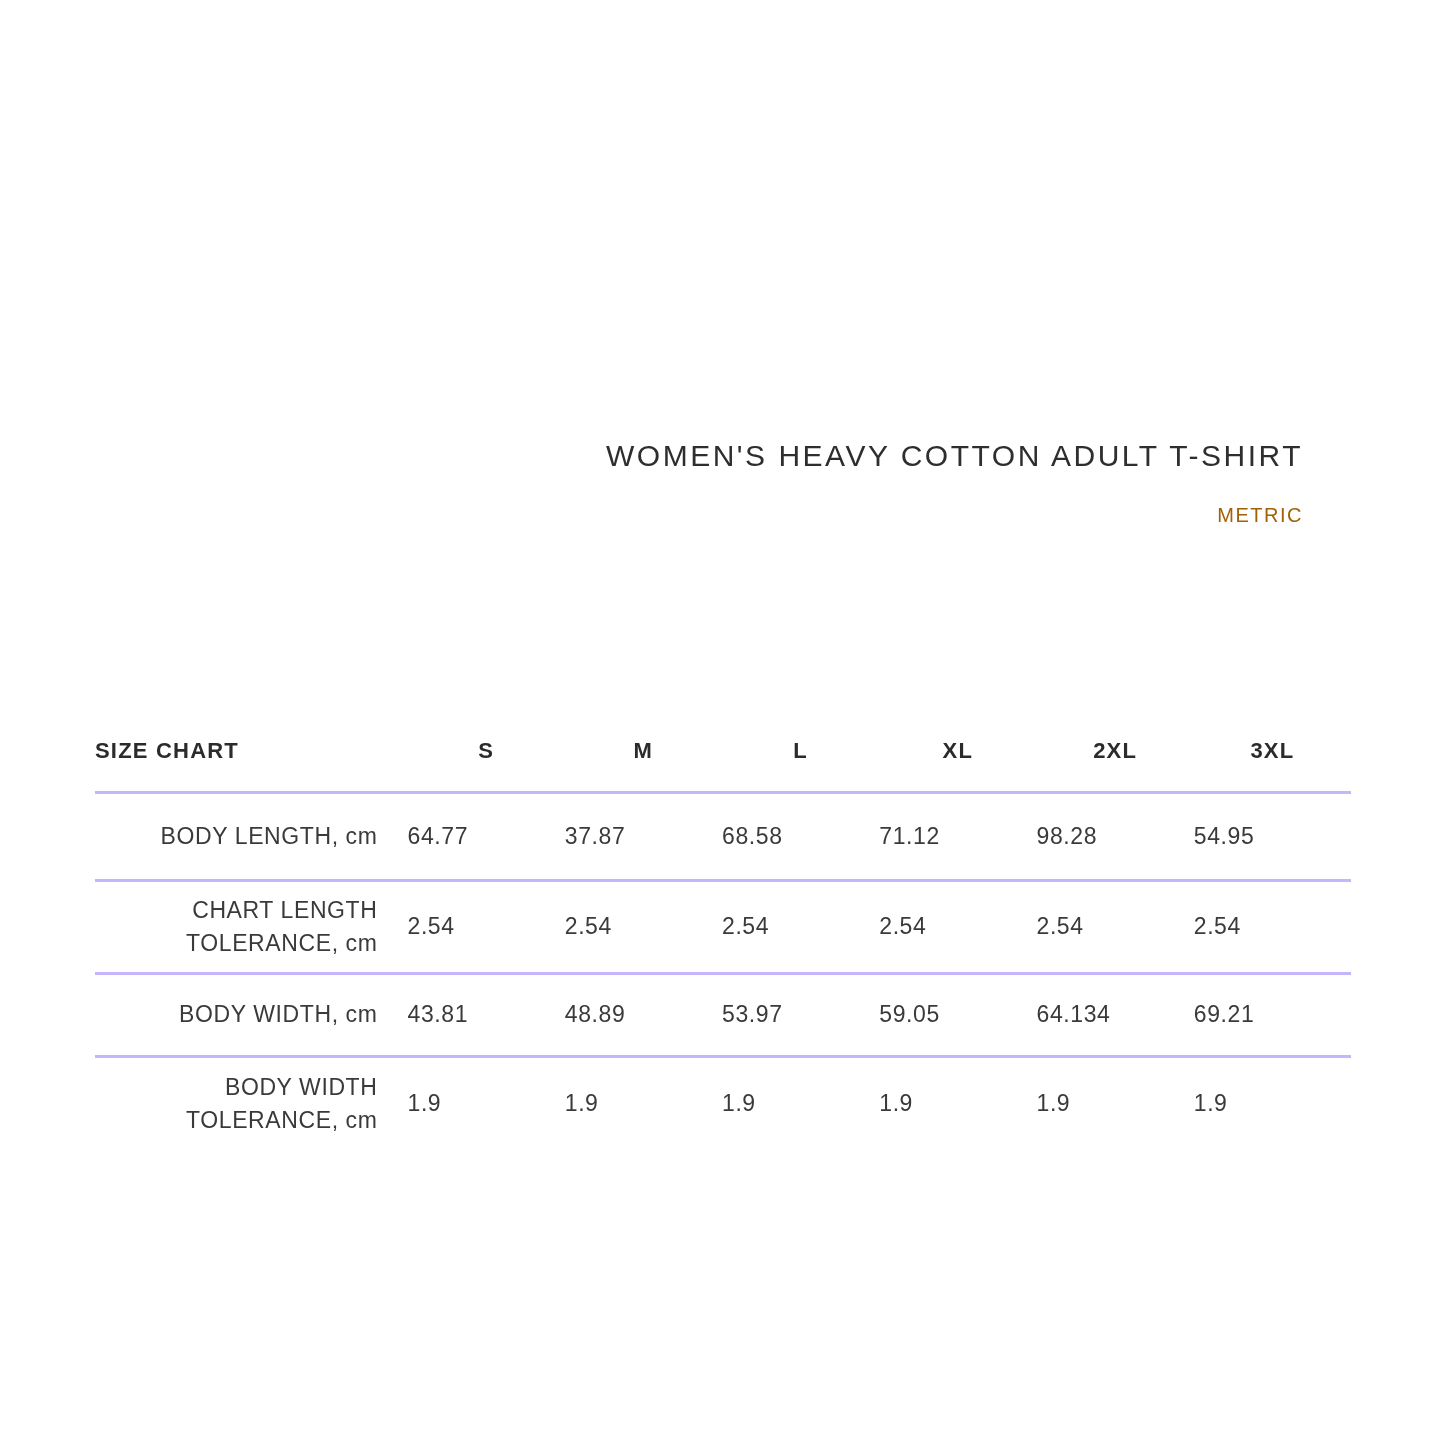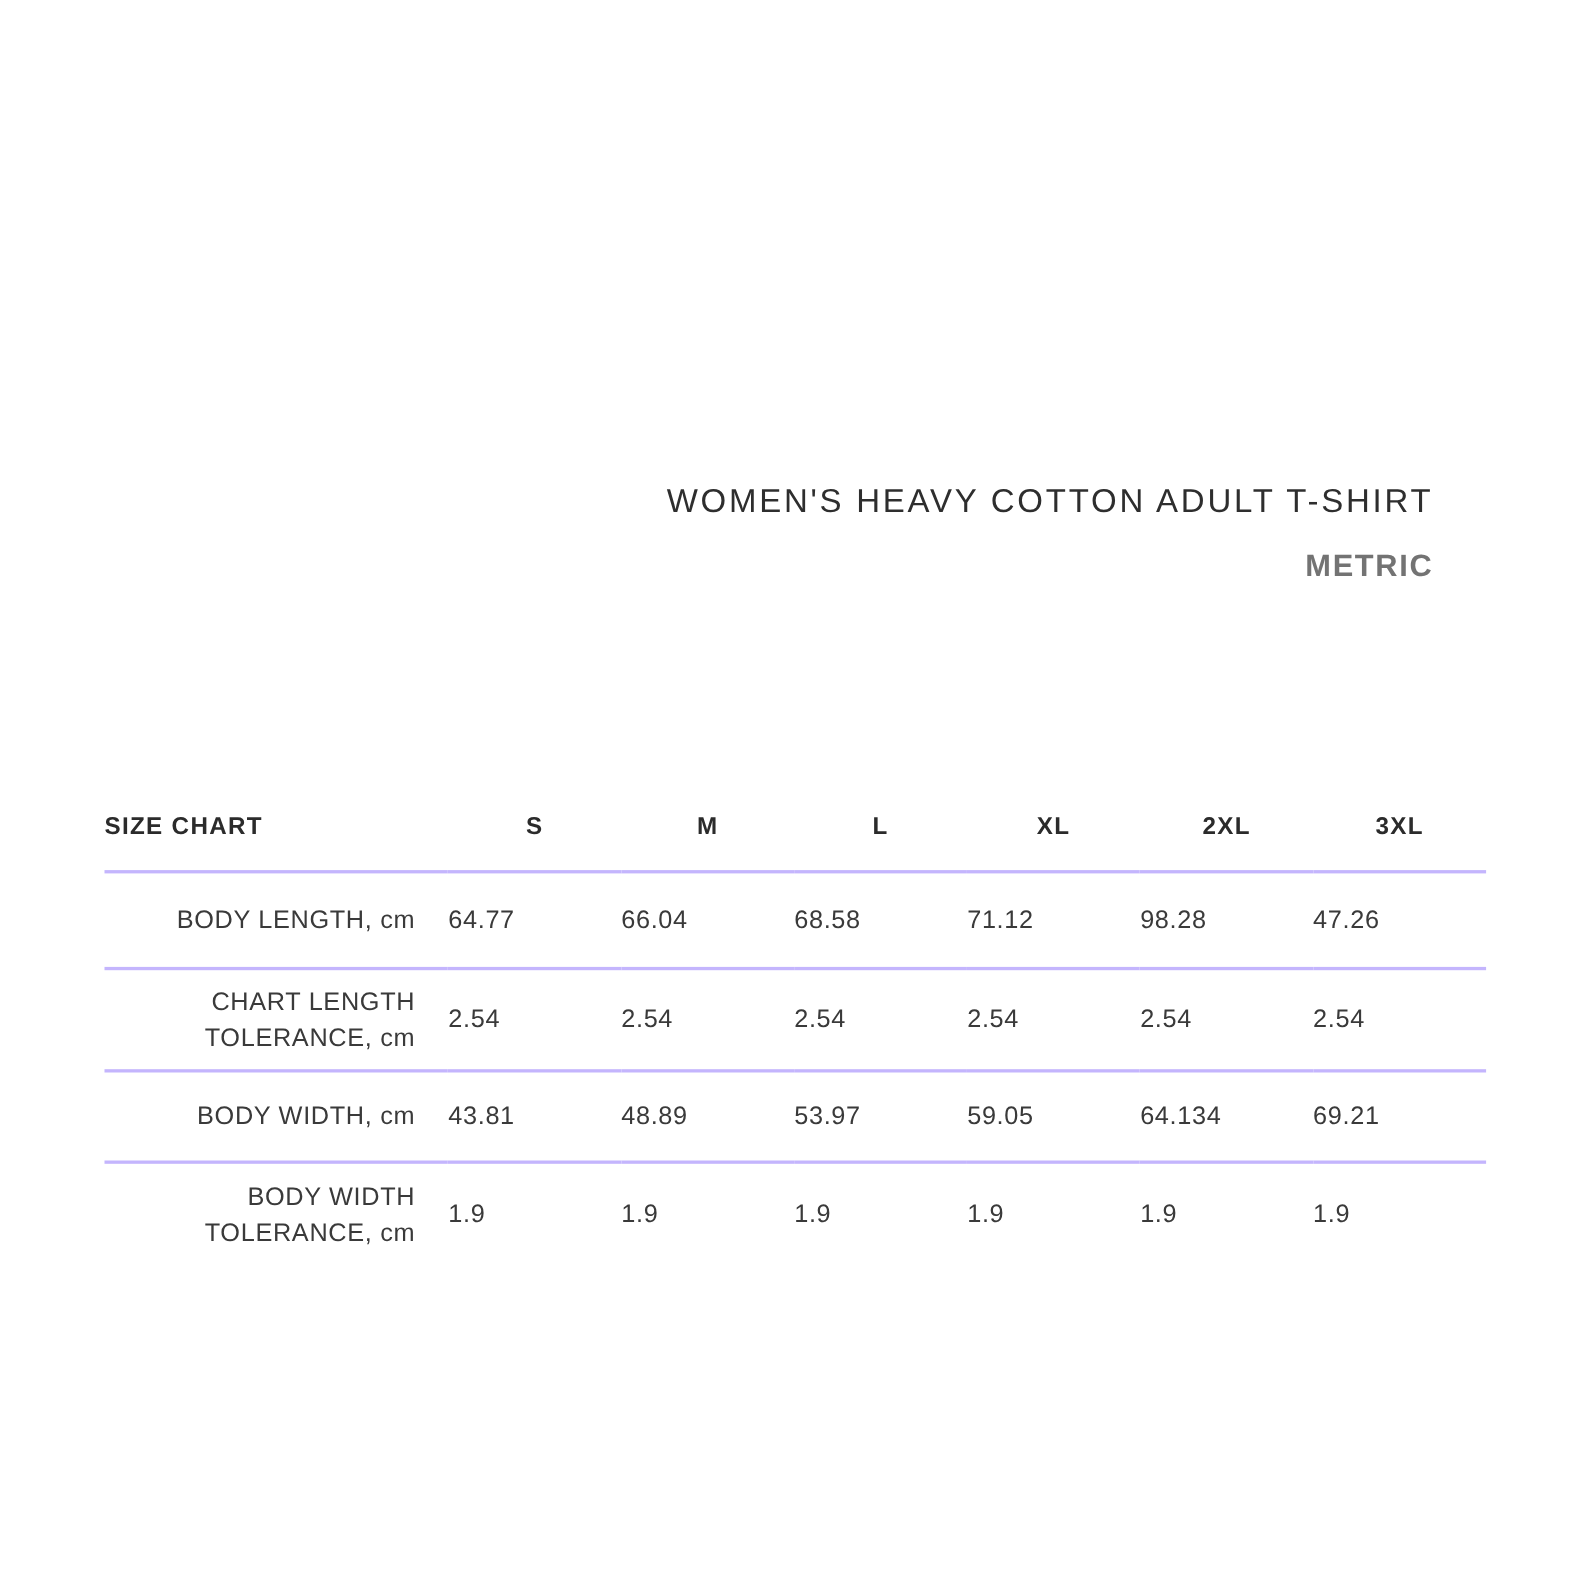--- a/index.html
+++ b/index.html
@@ -20,25 +20,25 @@
   .page-title {
     font-size: 30px;
     line-height: 36px;
     letter-spacing: 2.5px;
     color: #2e2e2e;
     font-weight: 400;
   }
   .metric-toggle {
     display: inline-block;
     margin-top: 26px;
-    font-size: 28px;
+    font-size: 20px;
     line-height: 30px;
-    font-weight: 700;
+    font-weight: 400;
     letter-spacing: 1.5px;
-    color: #737373;
+    color: #a16207;
     cursor: pointer;
     background: none; border: none;
     font-family: "Liberation Sans", sans-serif;
   }
 
   table.size-chart {
     position: absolute;
     left: 95px; top: 712px;
     width: 1256px;
     border-collapse: collapse;
@@ -107,25 +107,25 @@
         <th>L</th>
         <th>XL</th>
         <th>2XL</th>
         <th>3XL</th>
       </tr>
     </thead>
     <tbody>
       <tr class="data-row r1">
         <td class="row-label">BODY LENGTH, cm</td>
         <td>64.77</td>
-        <td>66.04</td>
+        <td>37.87</td>
         <td>68.58</td>
         <td>71.12</td>
         <td>98.28</td>
-        <td>47.26</td>
+        <td>54.95</td>
       </tr>
       <tr class="data-row r2">
         <td class="row-label">CHART LENGTH TOLERANCE, cm</td>
         <td>2.54</td>
         <td>2.54</td>
         <td>2.54</td>
         <td>2.54</td>
         <td>2.54</td>
         <td>2.54</td>
       </tr>

